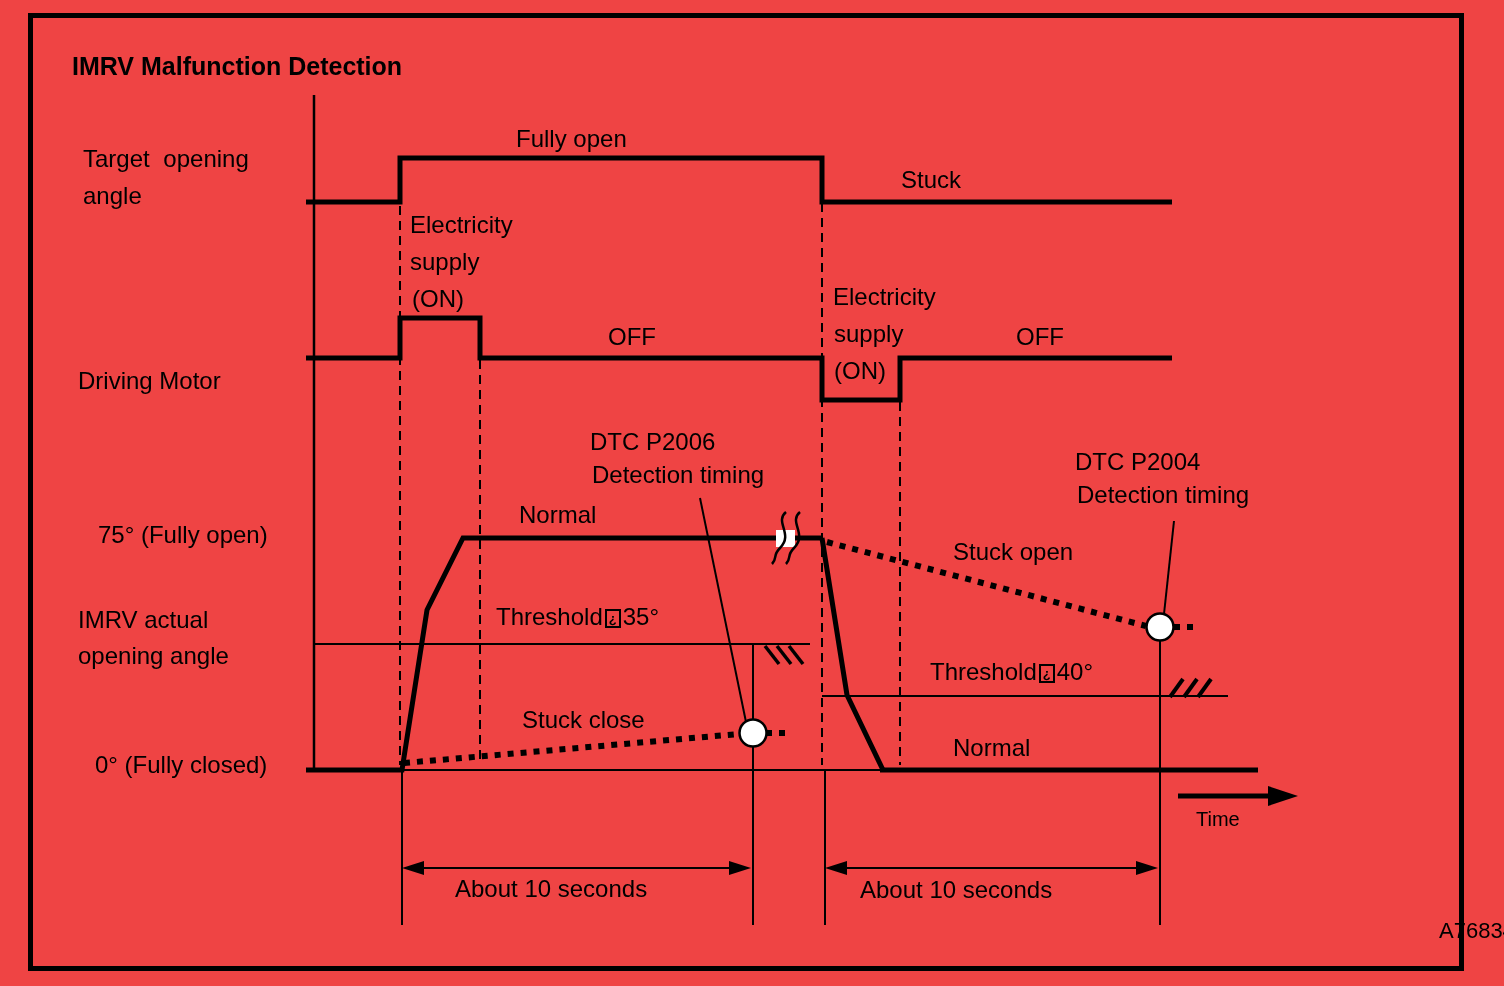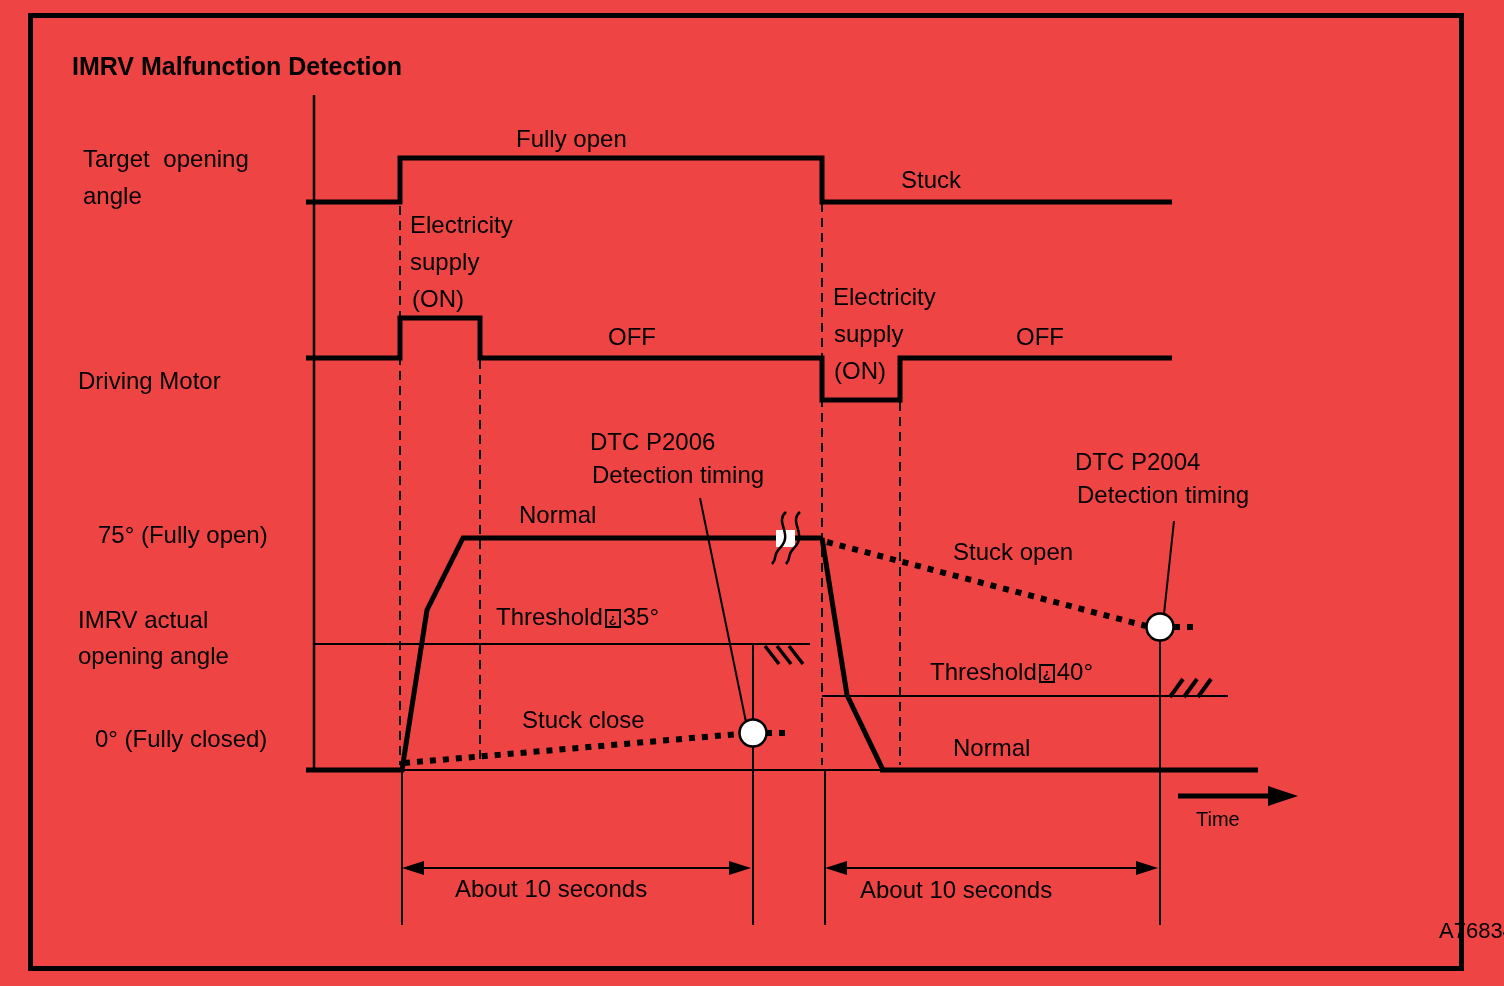--- a/index.html
+++ b/index.html
@@ -23,21 +23,21 @@
   .l-elec2c{left:834px;top:358px;}
   .l-off2{left:1016px;top:324px;}
   .l-dtc1a{left:590px;top:429px;}
   .l-dtc1b{left:592px;top:462px;}
   .l-normal1{left:519px;top:502px;}
   .l-75{left:98px;top:522px;}
   .l-imrv1{left:78px;top:607px;}
   .l-imrv2{left:78px;top:643px;}
   .l-th35{left:476px;top:604px;margin-left:20px;}
   .l-stuckclose{left:522px;top:707px;}
-  .l-0deg{left:95px;top:726px;text-align:right;}
+  .l-0deg{left:95px;top:752px;text-align:right;}
   .l-stuckopen{left:953px;top:539px;}
   .l-dtc2a{left:1075px;top:449px;}
   .l-dtc2b{left:1077px;top:482px;}
   .l-th20{left:930px;top:659px;}
   .l-normal2{left:953px;top:735px;}
   .l-time{left:1196px;top:808px;font-size:20px;}
   .l-about1{left:455px;top:876px;}
   .l-about2{left:860px;top:877px;}
   .l-figid{left:1396px;top:919px;font-size:22px;margin-left:43px;}
   .tofu{display:inline-block;border:2px solid #000;font-size:13px;line-height:13px;

